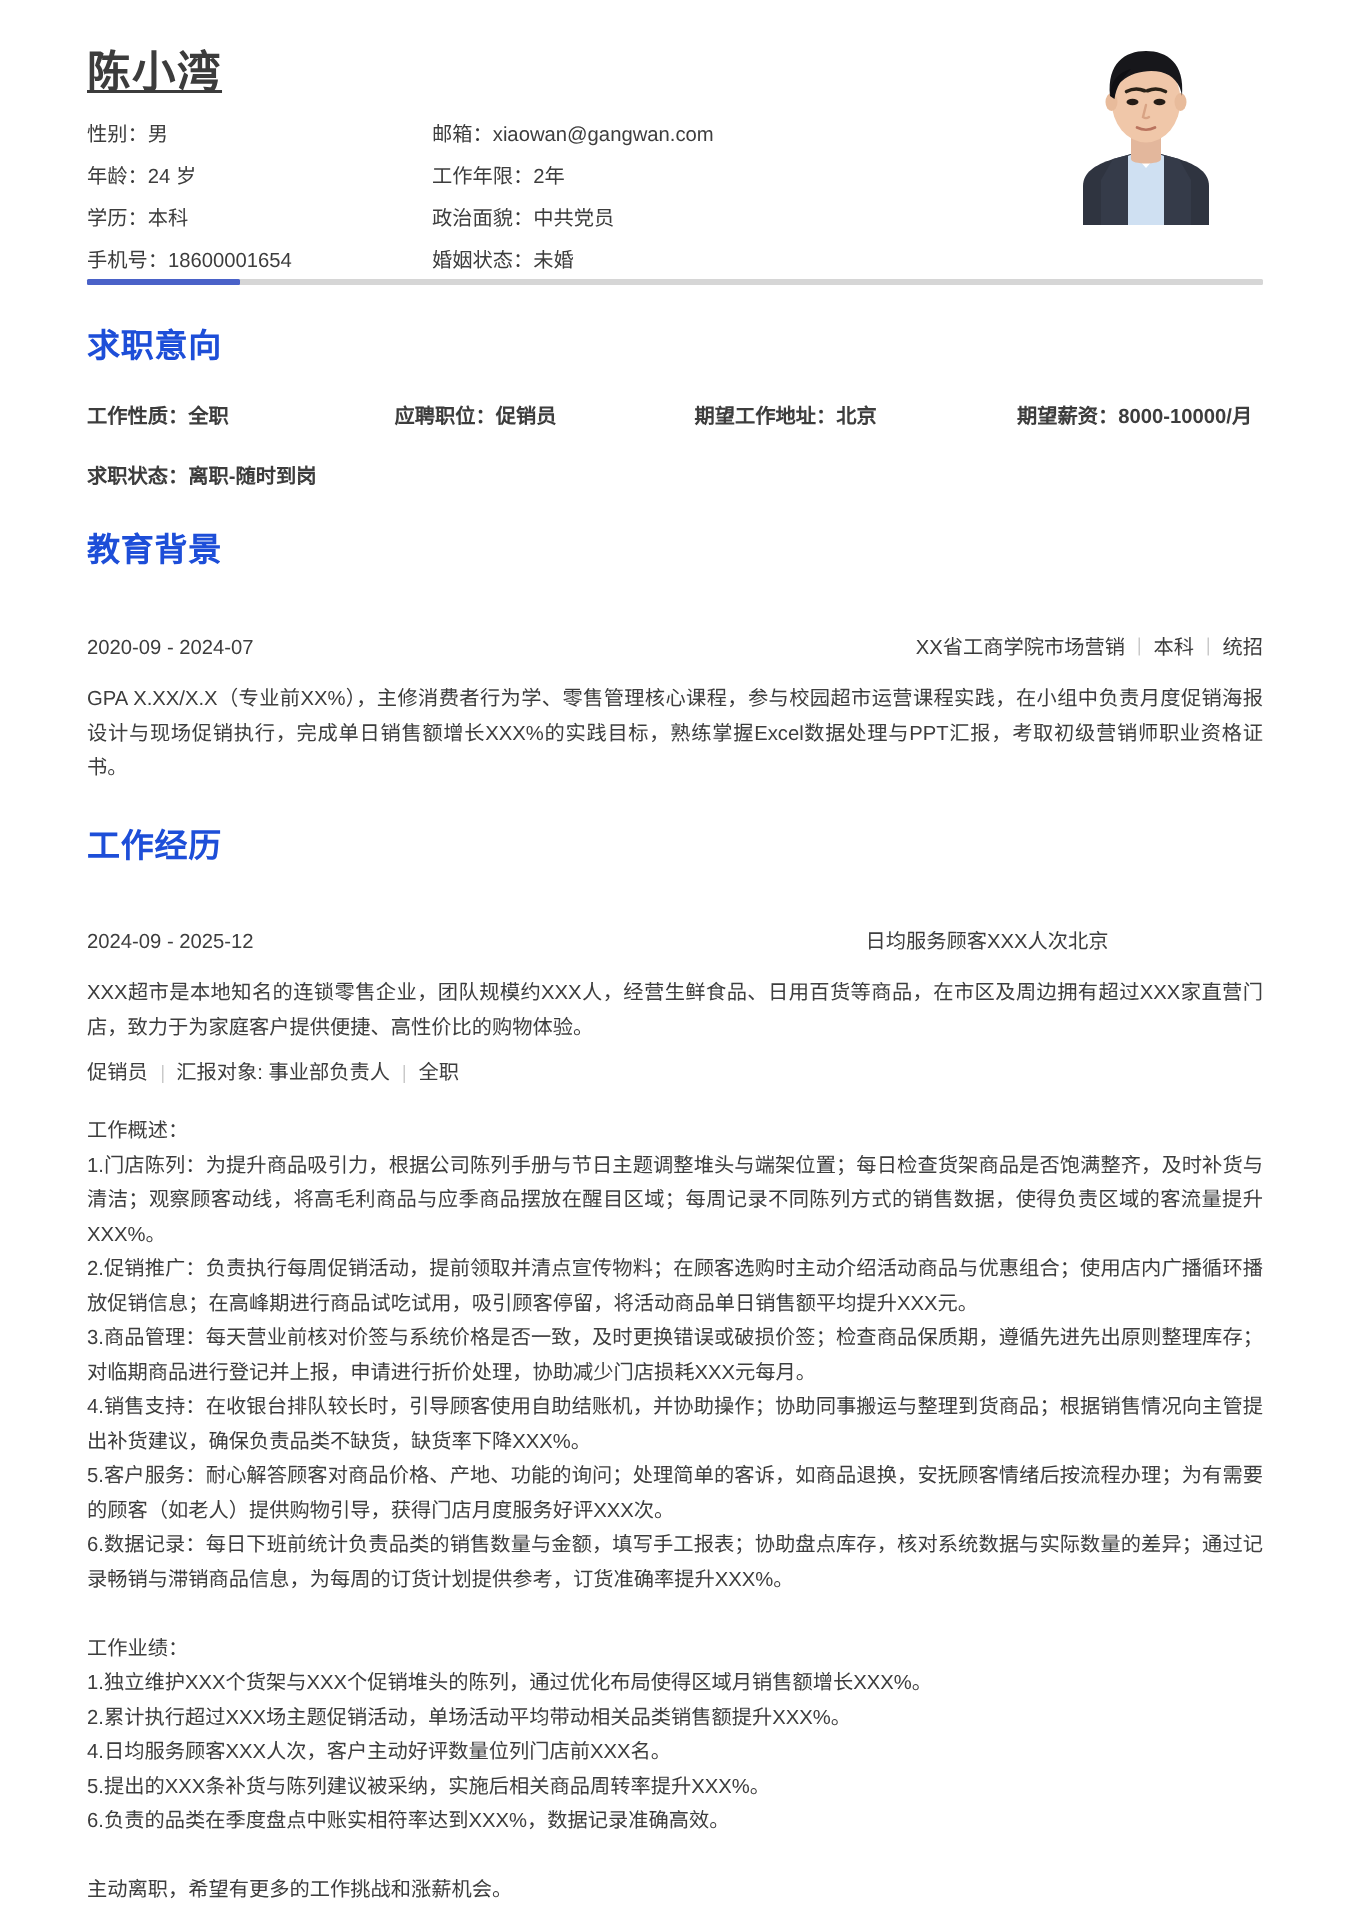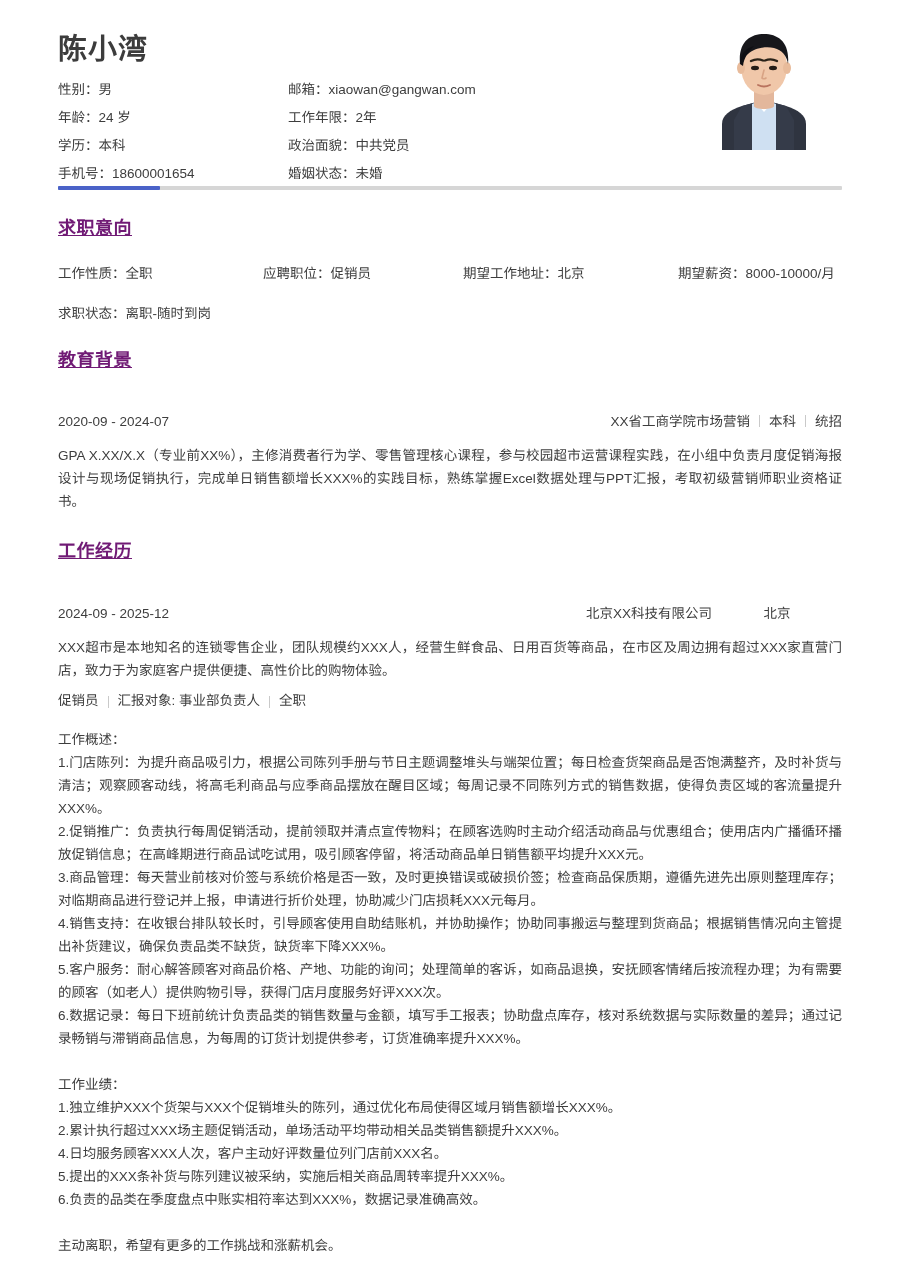--- a/index.html
+++ b/index.html
@@ -31,20 +31,21 @@
     height: 158px;
     box-sizing: border-box;
   }
   .name {
     font-size: 29px;
     font-weight: bold;
     color: #3c3c3c;
     letter-spacing: 1px;
     line-height: 1.2;
     margin: 0 0 14px 0;
+    text-decoration: underline;
   }
   .info-grid {
     display: grid;
     grid-template-columns: 230px auto;
     row-gap: 11px;
     font-size: 13.5px;
     color: #3d3d3d;
   }
   .info-item {
     white-space: nowrap;
@@ -79,29 +80,28 @@
     left: 0; top: 0;
     width: 102px;
     height: 4px;
     background: #4a62c8;
     border-radius: 1px;
   }
 
   
   .section { margin-top: 28px; }
   .section-title {
-    font-size: 18px;
+    font-size: 22px;
     font-weight: bold;
-    color: #701a75;
+    color: #1d4ed8;
     letter-spacing: 0.5px;
     margin: 0 0 22px 0;
     line-height: 1.2;
-    text-decoration: underline;
-  }
-  .intent-row { display: flex; margin-bottom: 20px; }
+  }
+  .intent-row { display: flex; margin-bottom: 20px; font-weight: bold; }
   .intent-cell {
     font-size: 13.5px;
     color: #3d3d3d;
     white-space: nowrap;
   }
   .ic-1 { width: 205px; }
   .ic-2 { width: 200px; }
   .ic-3 { width: 215px; }
   .ic-4 { width: auto; }
 
@@ -114,21 +114,21 @@
     margin-bottom: 14px;
     margin-top: 39px;
   }
   .entry-date { width: 330px; flex: none; }
   .entry-org { flex: 1; text-align: right; }
   .entry-right {
     flex: none;
     text-align: right;
     min-width: 130px;
     display: flex;
-    justify-content: center;
+    justify-content: flex-start;
     align-items: center;
     gap: 0;
   }
   .tag { color: #3d3d3d; white-space: nowrap; }
   .tag-sep {
     display: inline-block;
     width: 1px;
     height: 12px;
     background: #c9c9c9;
     margin: 0 9px;
@@ -276,21 +276,21 @@
     </div>
 
     <p class="para">GPA X.XX/X.X（专业前XX%），主修消费者行为学、零售管理核心课程，参与校园超市运营课程实践，在小组中负责月度促销海报设计与现场促销执行，完成单日销售额增长XXX%的实践目标，熟练掌握Excel数据处理与PPT汇报，考取初级营销师职业资格证书。</p>
   </div>
 
   <div class="section">
     <h2 class="section-title">工作经历</h2>
 
     <div class="entry-row">
       <div class="entry-date">2024-09 - 2025-12</div>
-      <div class="entry-org">北京XX科技有限公司</div>
+      <div class="entry-org">日均服务顾客XXX人次</div>
       <div class="entry-right">北京</div>
     </div>
 
     <p class="para">XXX超市是本地知名的连锁零售企业，团队规模约XXX人，经营生鲜食品、日用百货等商品，在市区及周边拥有超过XXX家直营门店，致力于为家庭客户提供便捷、高性价比的购物体验。</p>
 
     <div class="role-line">
       <span class="tag">促销员</span>
       <span class="tag-sep"></span>
       <span class="tag">汇报对象: 事业部负责人</span>
       <span class="tag-sep"></span>

